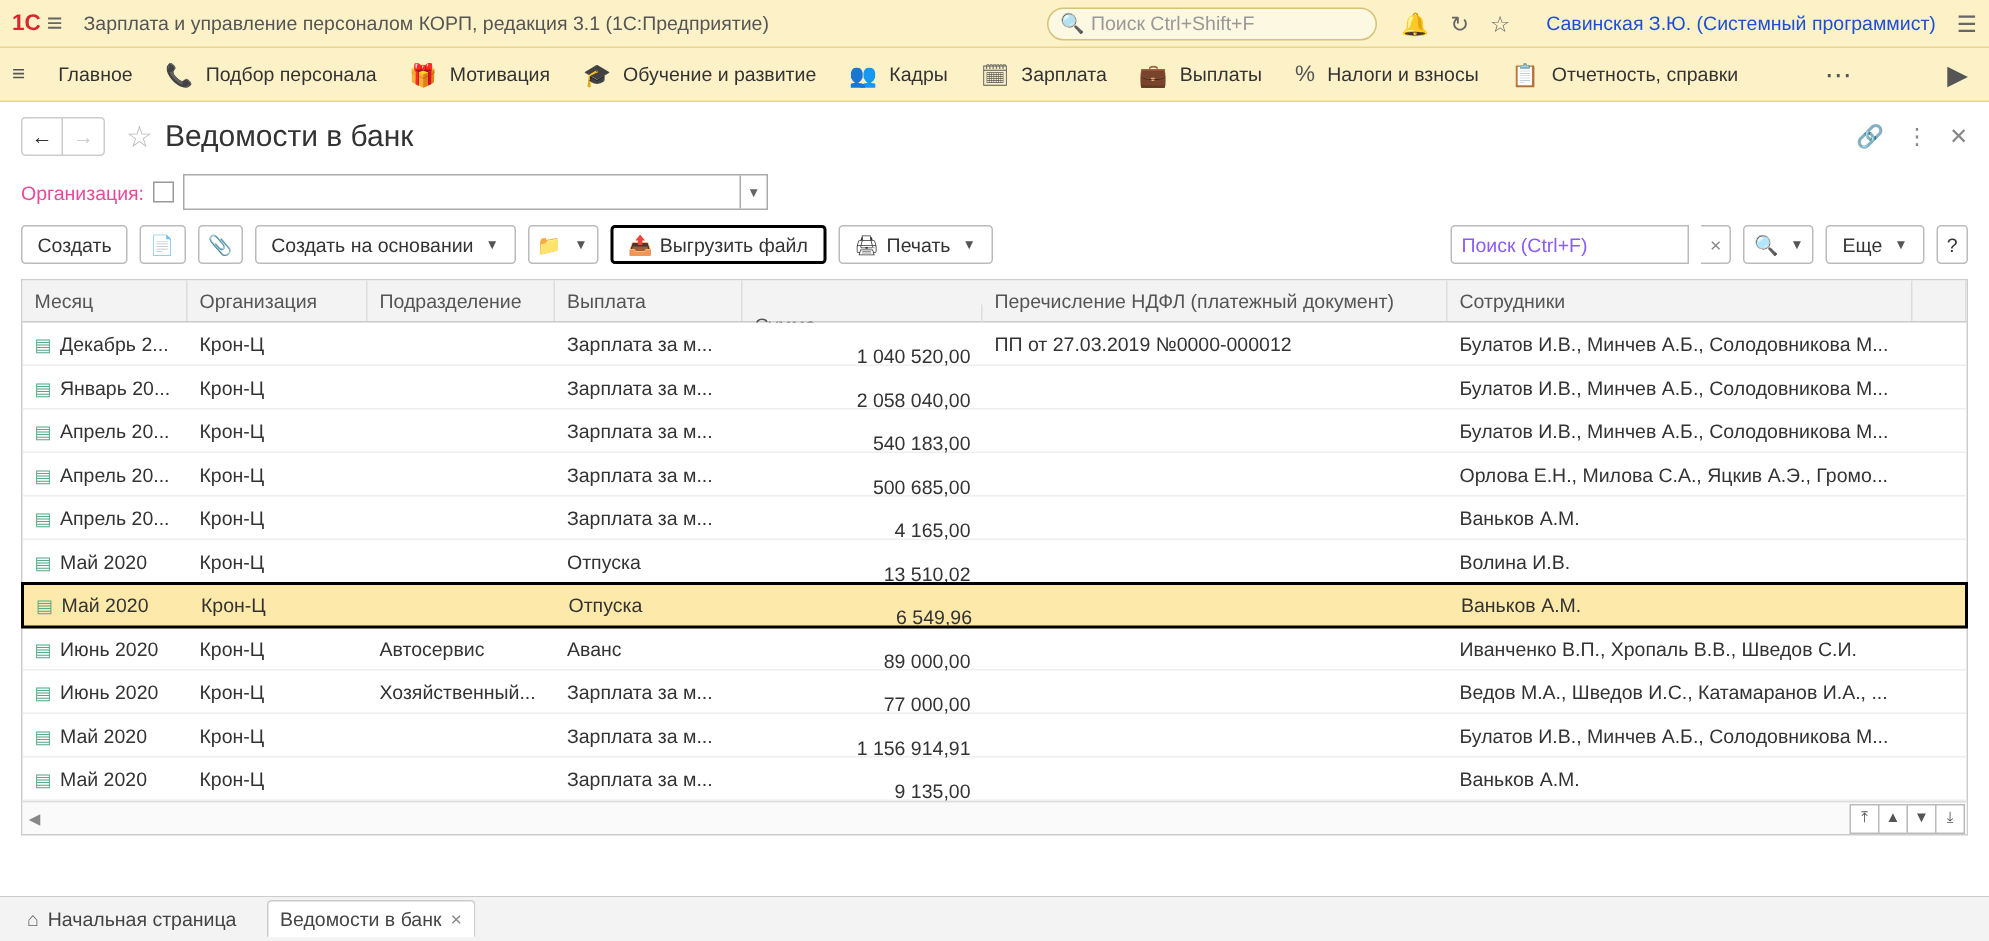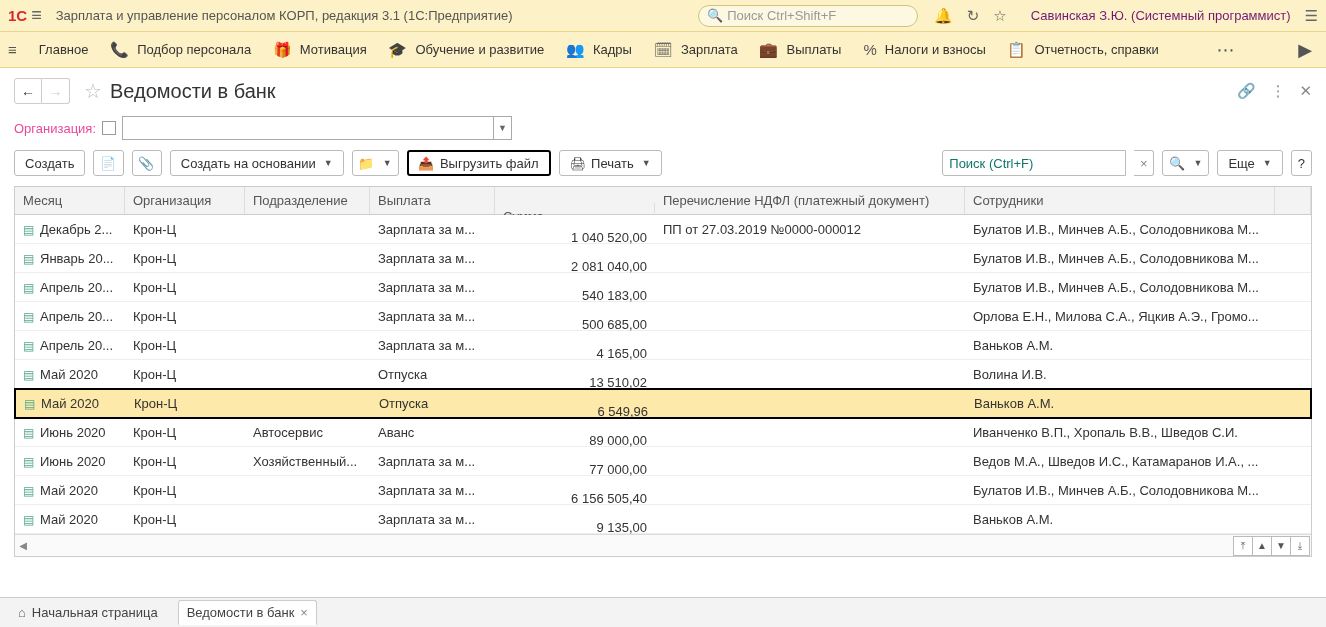--- a/index.html
+++ b/index.html
@@ -7,21 +7,21 @@
     
     
     .top-bar { background: #fdf2c7; height: 32px; display: flex; align-items: center; padding: 0 8px; border-bottom: 1px solid #e8d78a; }
     .logo-1c { color: #d9272e; font-weight: bold; font-size: 15px; margin-right: 4px; }
     .hamburger { font-size: 18px; color: #666; margin-right: 14px; cursor: pointer; }
     .app-title { color: #555; flex: 0 0 auto; }
     .search-box { margin-left: auto; width: 220px; height: 22px; border: 1px solid #d4c37a; border-radius: 11px; background: #fdf8e1; display: flex; align-items: center; padding: 0 8px; color: #999; }
     .search-box .icon { margin-right: 4px; font-size: 13px; }
     .top-icons { display: flex; align-items: center; gap: 14px; margin-left: 16px; }
     .top-icon { color: #666; font-size: 15px; cursor: pointer; }
-    .user-name { color: #701a75; margin-left: 10px; }
+    .user-name { color: #1d4ed8; margin-left: 10px; }
     
     
     .menu-bar { background: #fdf2c7; height: 36px; display: flex; align-items: center; padding: 0 8px; border-bottom: 1px solid #e8d78a; gap: 22px; }
     .menu-item { display: flex; align-items: center; gap: 8px; color: #333; cursor: pointer; }
     .menu-icon { font-size: 15px; color: #555; }
     .menu-more { margin-left: auto; font-size: 18px; color: #555; padding: 0 6px; cursor:pointer;}
     
     
     .page-header { display: flex; align-items: center; padding: 10px 14px 6px; }
     .nav-arrows { display: flex; gap: 0px; margin-right: 14px; }
@@ -41,21 +41,21 @@
     .filter-input { width: 390px; height: 24px; border: 1px solid #aaa; background: #fff; position: relative; }
     .filter-input .dd { position: absolute; right: 0; top: 0; width: 18px; height: 22px; border-left: 1px solid #aaa; display: flex; align-items: center; justify-content: center; font-size: 9px; color: #666; }
     
     
     .toolbar { display: flex; align-items: center; padding: 4px 14px 10px; gap: 8px; }
     .btn { height: 26px; border: 1px solid #bbb; border-radius: 3px; background: #fff; display: flex; align-items: center; padding: 0 10px; gap: 5px; cursor: pointer; color: #333; }
     .btn.small { padding: 0 6px; }
     .btn.highlight { border: 2px solid #000; }
     .btn .dd { font-size: 9px; color: #555; margin-left: 3px; }
     .toolbar-spacer { flex: 1; }
-    .search-field { width: 184px; height: 26px; border: 1px solid #bbb; border-radius: 3px 0 0 3px; padding: 0 6px; color: #0f766e; display: flex; align-items: center; }
+    .search-field { width: 159px; height: 26px; border: 1px solid #bbb; border-radius: 3px 0 0 3px; padding: 0 6px; color: #8b5cf6; display: flex; align-items: center; }
     .clear-x { width: 20px; height: 26px; border: 1px solid #bbb; border-left: none; border-radius: 0 3px 3px 0; display:flex; align-items:center; justify-content:center; color:#888; cursor:pointer;}
     
     
     .table-wrap { margin: 0 14px; border: 1px solid #ccc; }
     .table-head { display: flex; background: #f3f3f3; border-bottom: 1px solid #ccc; height: 28px; }
     .th { border-right: 1px solid #ddd; padding: 6px 8px; color: #555; white-space: nowrap; overflow: hidden; text-overflow: ellipsis; }
     .table-body { }
     .tr { display: flex; height: 29px; border-bottom: 1px solid #eee; align-items: center; }
     .tr.selected { background: #fde9a9; border: 2px solid #000; height: 31px; margin: -1px; position: relative; z-index: 2;}
     .td { padding: 0 8px; white-space: nowrap; overflow: hidden; text-overflow: ellipsis; }
@@ -232,21 +232,21 @@
         <div class="td col-sum num">1 040 520,00</div>
         <div class="td col-ndfl">ПП от 27.03.2019 №0000-000012</div>
         <div class="td col-emp">Булатов И.В., Минчев А.Б., Солодовникова М...</div>
         <div class="td col-last"></div>
       </div>
       <div class="tr">
         <div class="td col-month"><span class="row-icon">▤</span>Январь 20...</div>
         <div class="td col-org">Крон-Ц</div>
         <div class="td col-dept"></div>
         <div class="td col-pay">Зарплата за м...</div>
-        <div class="td col-sum num">2 081 040,00</div>
+        <div class="td col-sum num">2 058 040,00</div>
         <div class="td col-ndfl"></div>
         <div class="td col-emp">Булатов И.В., Минчев А.Б., Солодовникова М...</div>
         <div class="td col-last"></div>
       </div>
       <div class="tr">
         <div class="td col-month"><span class="row-icon">▤</span>Апрель 20...</div>
         <div class="td col-org">Крон-Ц</div>
         <div class="td col-dept"></div>
         <div class="td col-pay">Зарплата за м...</div>
         <div class="td col-sum num">540 183,00</div>
@@ -312,21 +312,21 @@
         <div class="td col-sum num">77 000,00</div>
         <div class="td col-ndfl"></div>
         <div class="td col-emp">Ведов М.А., Шведов И.С., Катамаранов И.А., ...</div>
         <div class="td col-last"></div>
       </div>
       <div class="tr">
         <div class="td col-month"><span class="row-icon">▤</span>Май 2020</div>
         <div class="td col-org">Крон-Ц</div>
         <div class="td col-dept"></div>
         <div class="td col-pay">Зарплата за м...</div>
-        <div class="td col-sum num">6 156 505,40</div>
+        <div class="td col-sum num">1 156 914,91</div>
         <div class="td col-ndfl"></div>
         <div class="td col-emp">Булатов И.В., Минчев А.Б., Солодовникова М...</div>
         <div class="td col-last"></div>
       </div>
       <div class="tr">
         <div class="td col-month"><span class="row-icon">▤</span>Май 2020</div>
         <div class="td col-org">Крон-Ц</div>
         <div class="td col-dept"></div>
         <div class="td col-pay">Зарплата за м...</div>
         <div class="td col-sum num">9 135,00</div>

